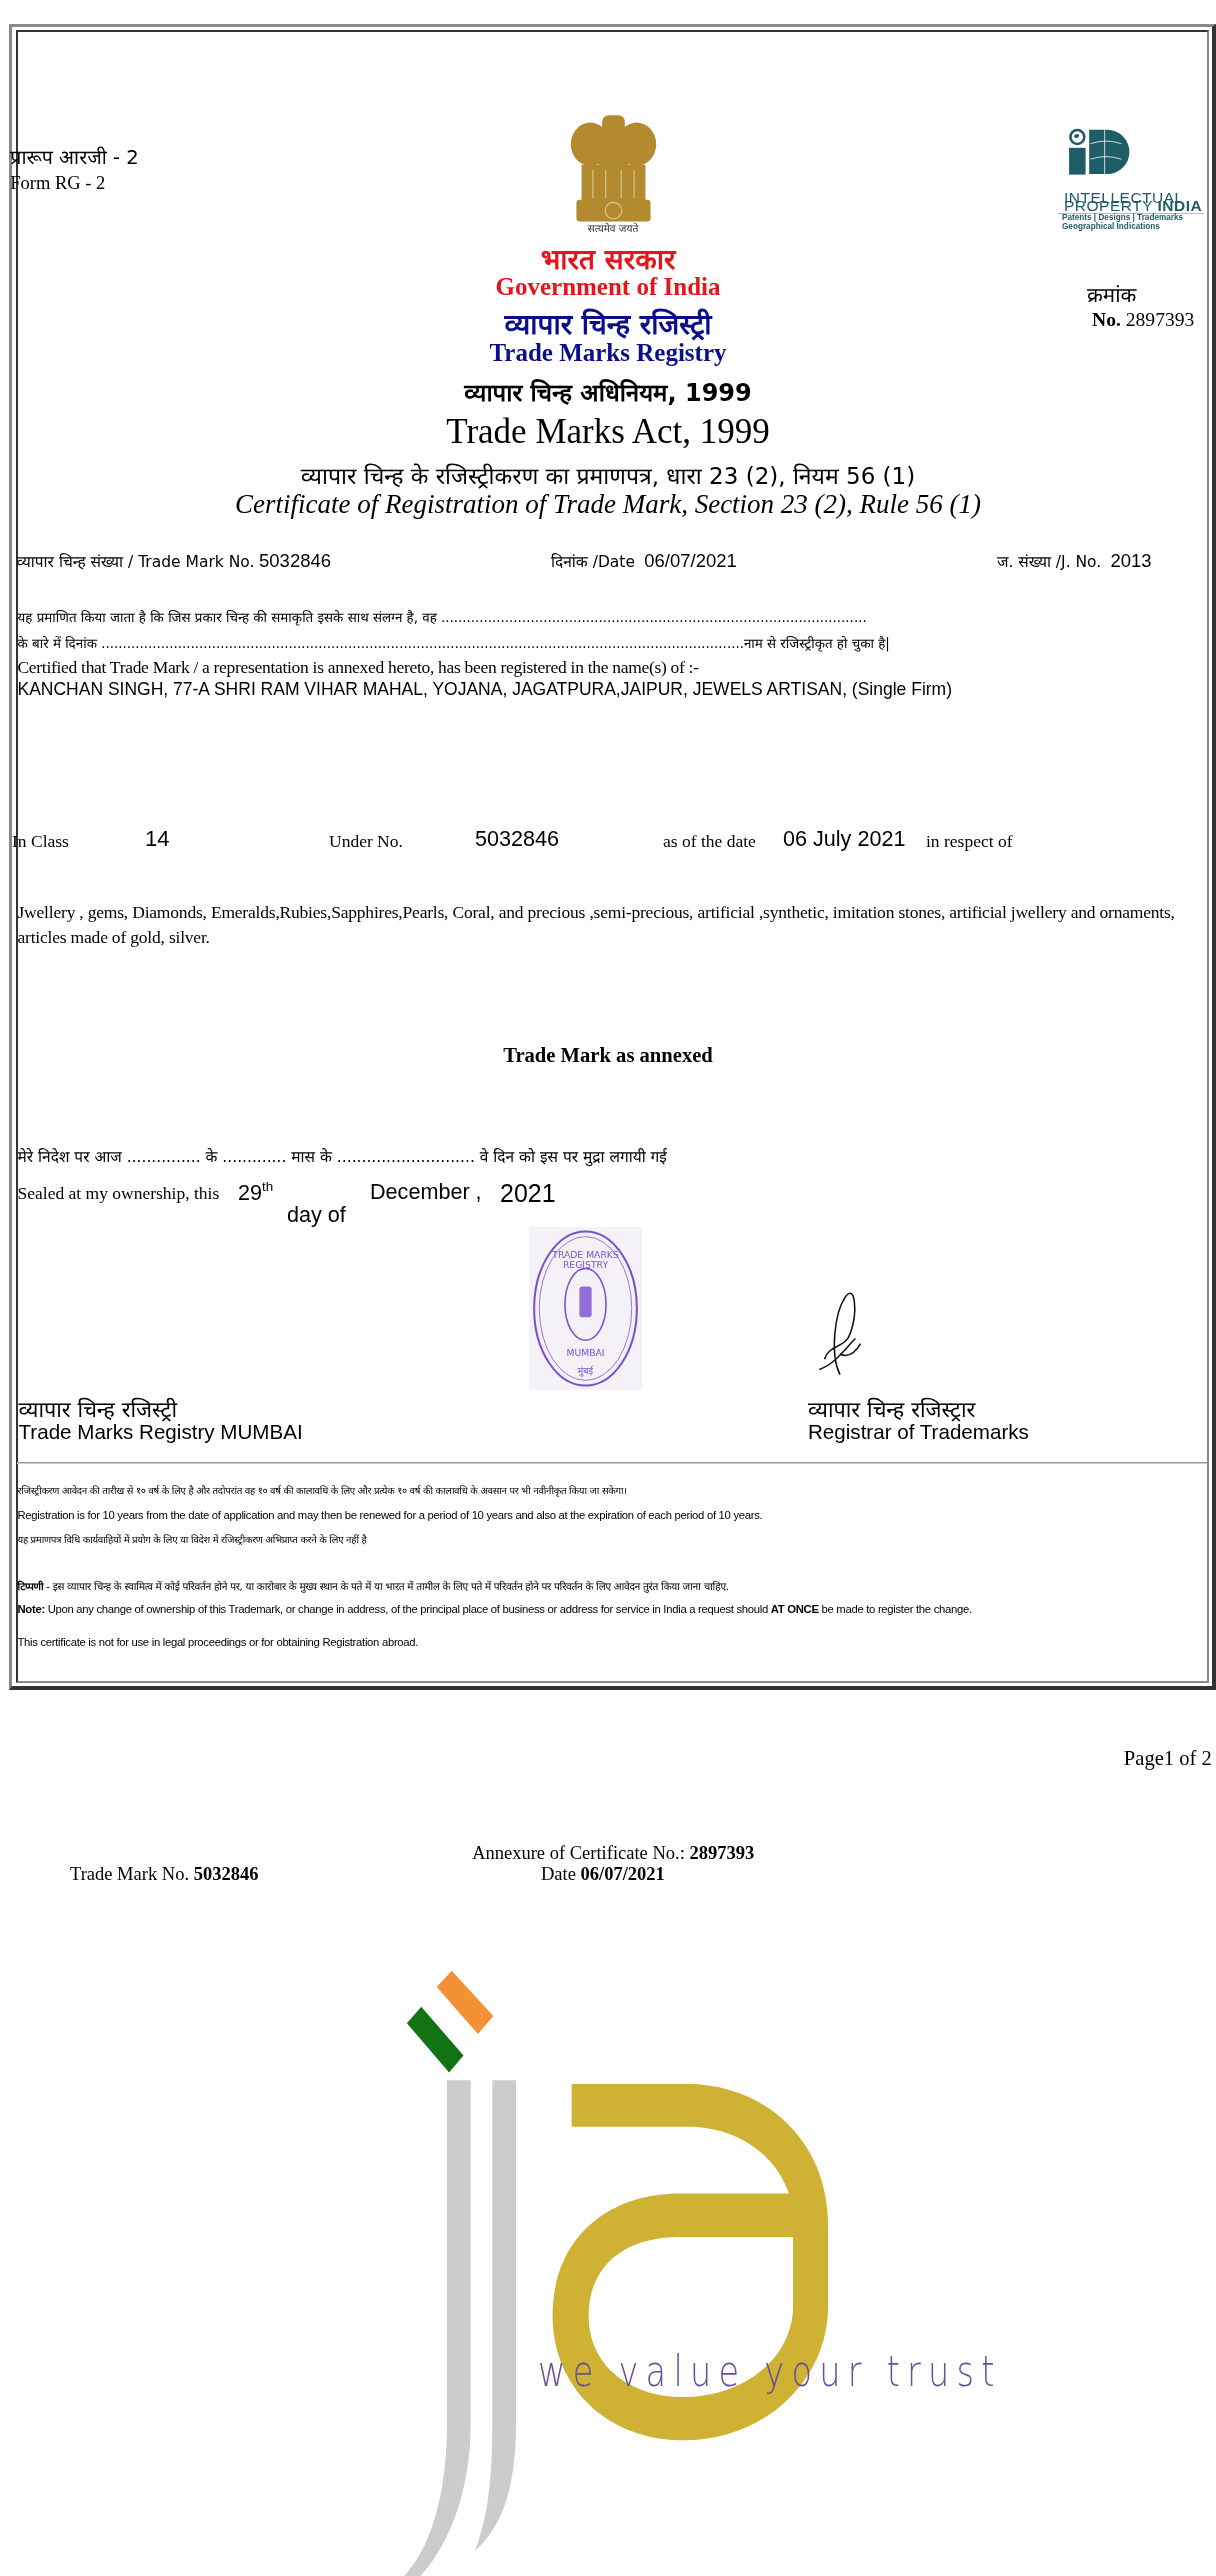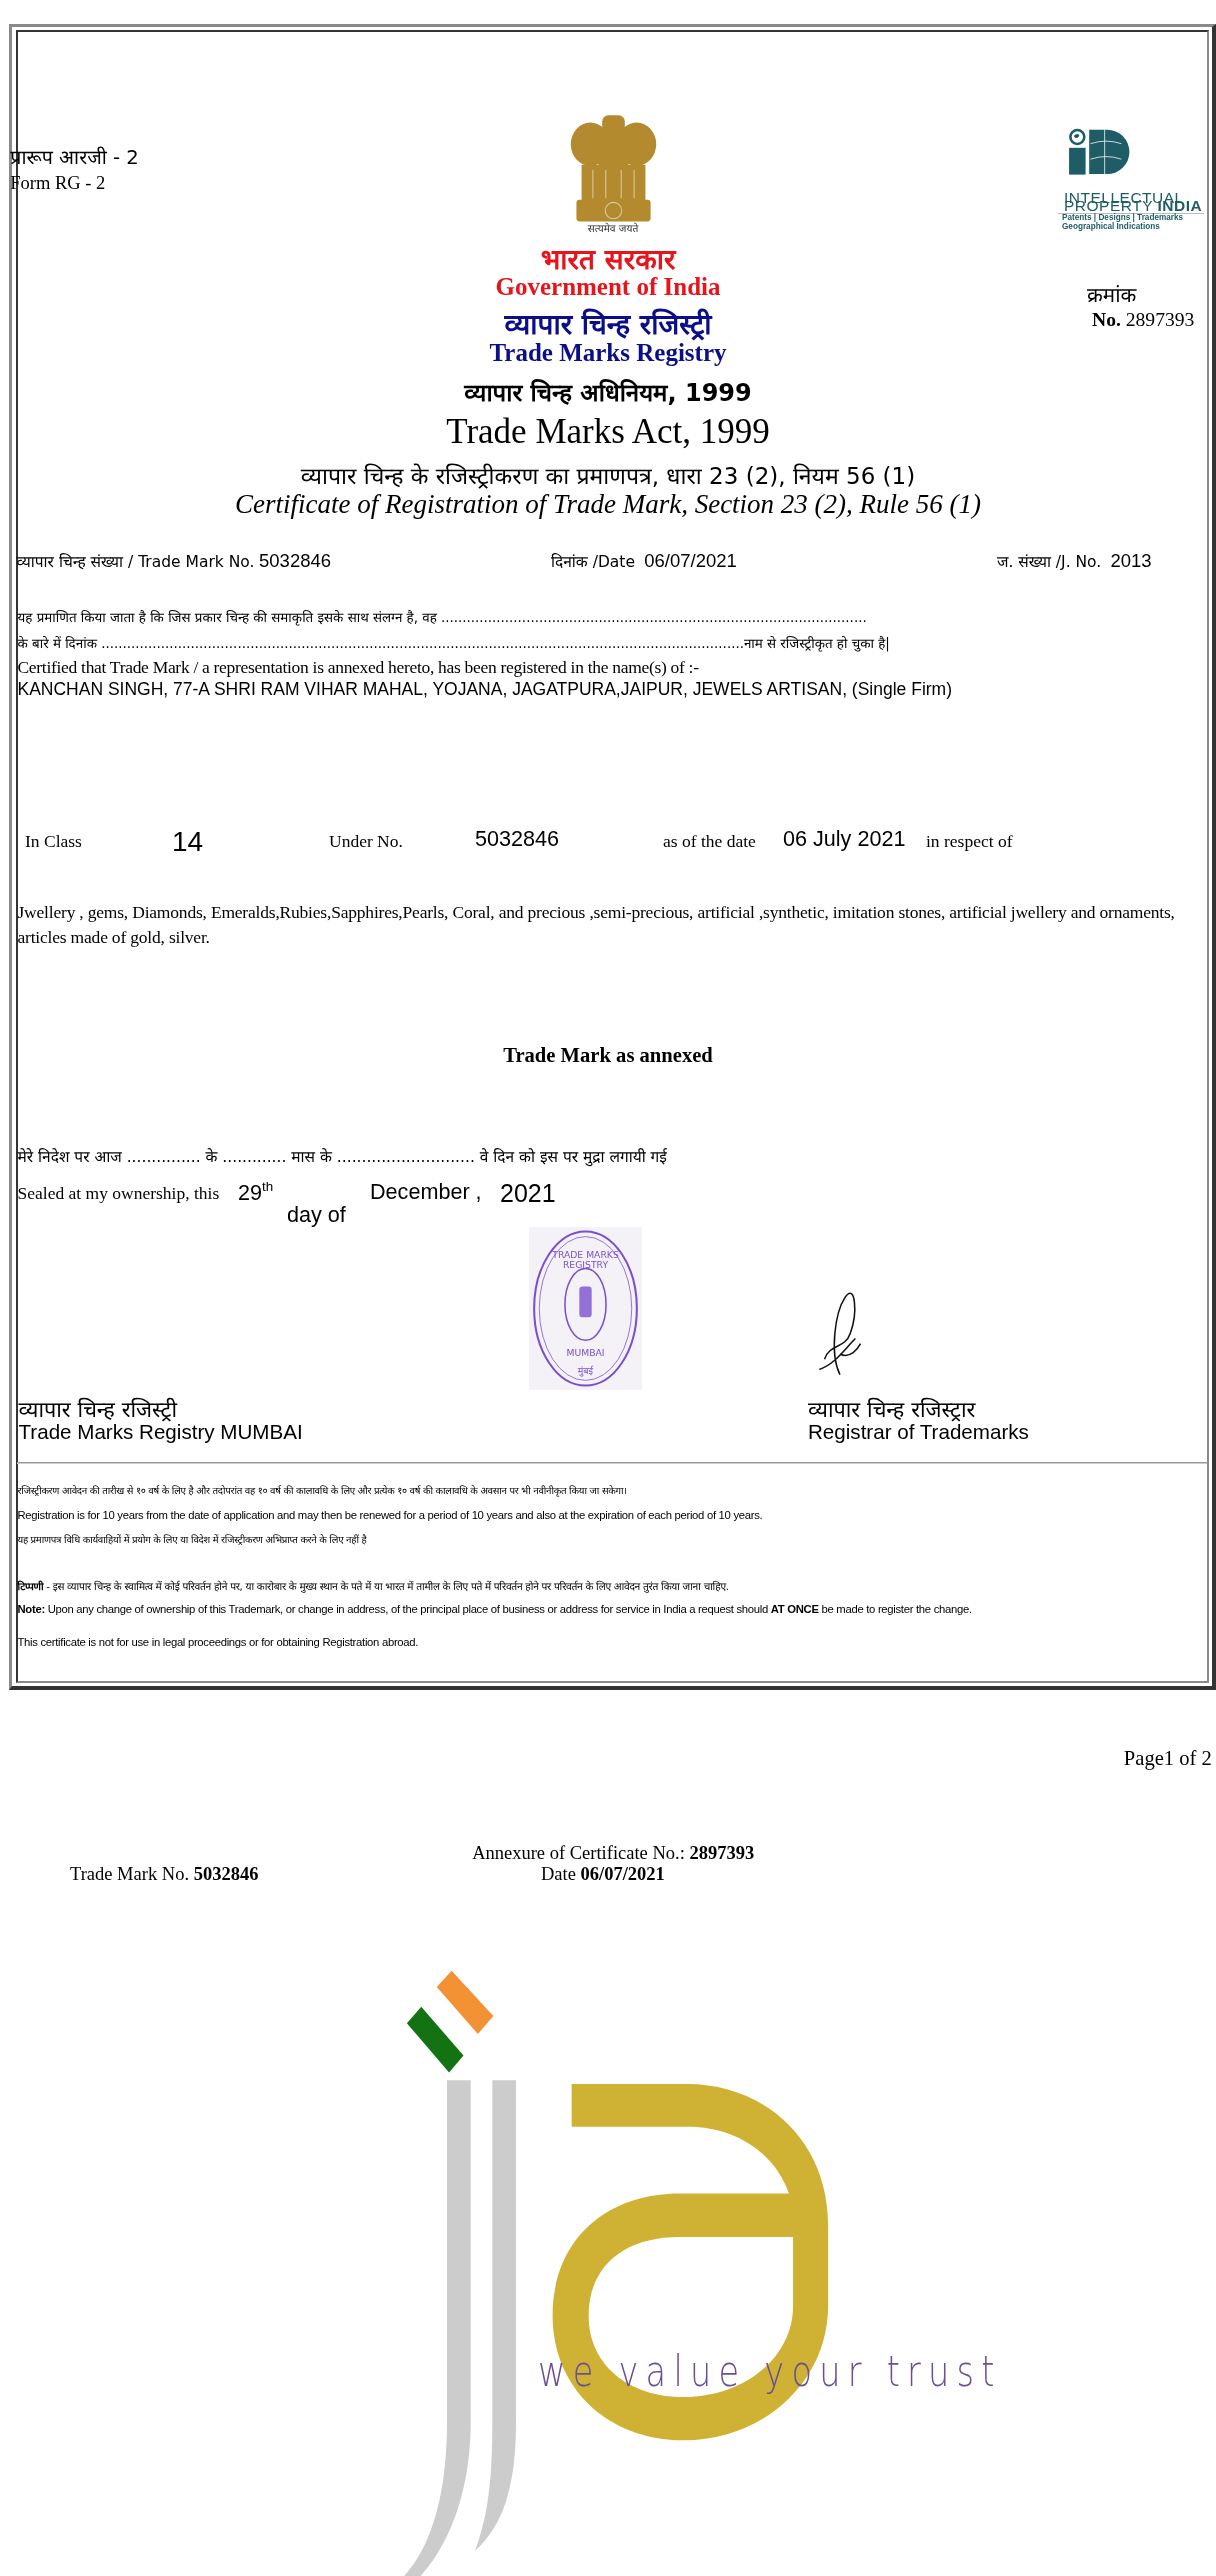--- a/index.html
+++ b/index.html
@@ -55,22 +55,22 @@
   .dt { left: 551px; }
   .jno { left: 997px; }
 
   .para-hi { left: 17.5px; font-size: 13.4px; }
   .p1 { top: 608px; }
   .p2 { top: 634px; }
   .cert-line { left: 17.5px; top: 657px; font-size: 17.5px; letter-spacing: -0.3px; }
   .owner { left: 17.5px; top: 679px; font-size: 17.5px; }
 
   .class-row { top: 831px; font-size: 17.5px; }
-  .cls-lbl { left: 25px; text-align: right; }
-  .cls-val { left: 145px; font-size: 28px; top: 826px; margin-left: 27px; }
+  .cls-lbl { left: 12px; text-align: right; }
+  .cls-val { left: 145px; font-size: 22px; top: 826px; }
   .und-lbl { left: 329px; }
   .und-val { left: 475px; font-size: 21.6px; top: 826px; }
   .asof-lbl { left: 663px; }
   .asof-val { left: 783px; font-size: 21.6px; top: 826px; }
   .resp-lbl { left: 926px; }
 
   .goods { left: 17.5px; top: 900px; width: 1164px; font-size: 17.5px; line-height: 25px; white-space: normal; letter-spacing: -0.2px; }
 
   .tm-annexed { top: 1044px; font-size: 20.6px; font-weight: bold; }
 

